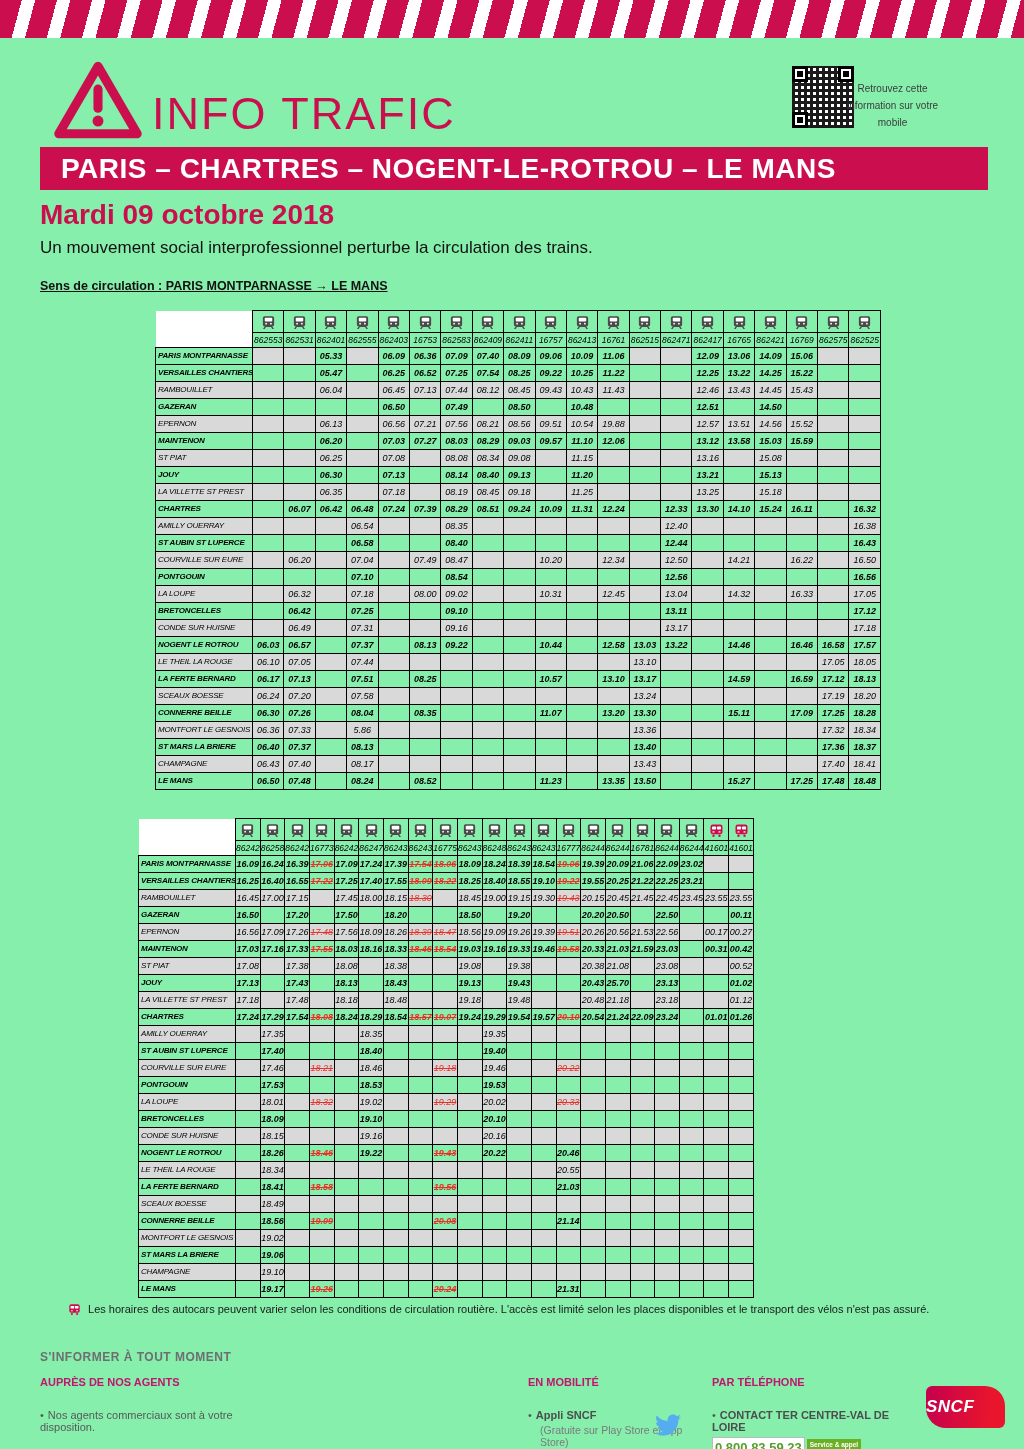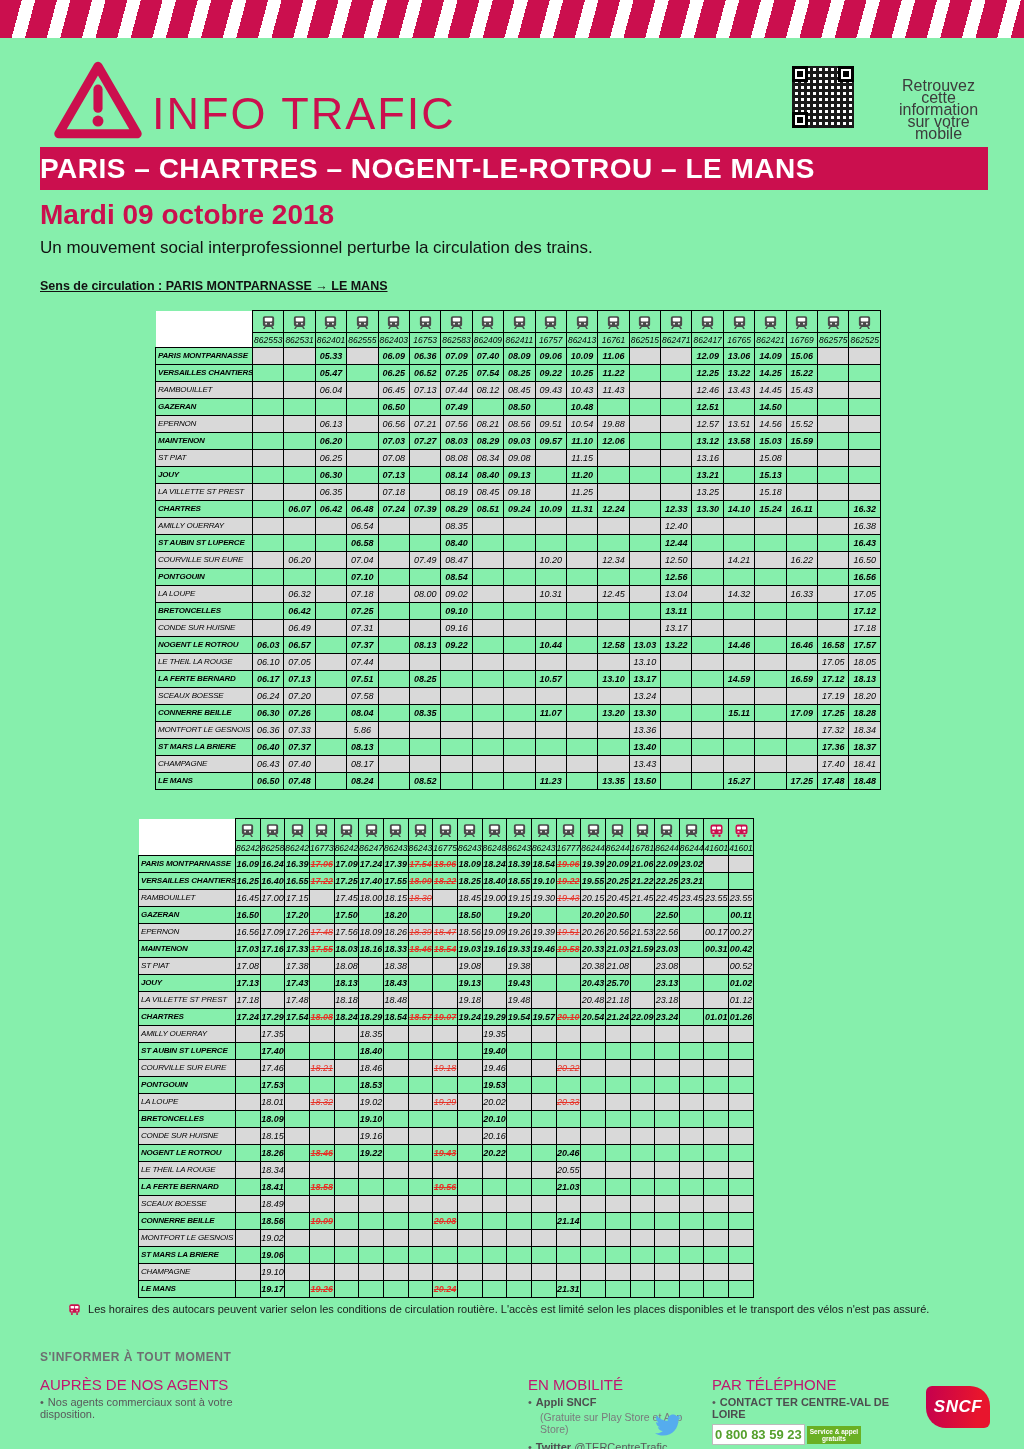--- a/index.html
+++ b/index.html
@@ -14,24 +14,24 @@
   .warn{position:absolute;left:52px;top:60px;}
   .title{position:absolute;left:152px;top:88px;font-size:45px;letter-spacing:2px;
          color:#cb0f4e;font-weight:400;}
   .qr{position:absolute;left:792px;top:66px;width:62px;height:62px;background:
       repeating-linear-gradient(0deg,#1a1a1a 0 3px,transparent 3px 6px),
       repeating-linear-gradient(90deg,#1a1a1a 0 3px,transparent 3px 6px);
       background-color:#fff;}
   .qr .f{position:absolute;width:16px;height:16px;border:3px solid #000;background:#fff;box-sizing:border-box;}
   .qr .f::after{content:"";position:absolute;left:2px;top:2px;width:6px;height:6px;background:#000;}
   .qr .f1{left:0;top:0}.qr .f2{right:0;top:0}.qr .f3{left:0;bottom:0}
-  .qr-caption{position:absolute;left:886px;top:80px;width:105px;font-size:16px;line-height:12px;
+  .qr-caption{position:absolute;left:840px;top:80px;width:105px;font-size:10px;line-height:17px;
               color:#3c3c3c;text-align:center;}
   .banner{position:absolute;left:40px;top:147px;width:948px;height:43px;background:#cb0f4e;
-          color:#fff;font-weight:bold;font-size:28px;line-height:43px;padding-left:0;
+          color:#fff;font-weight:bold;font-size:28px;line-height:43px;padding-left:21px;
           box-sizing:border-box;letter-spacing:.5px;white-space:nowrap;}
   .date{position:absolute;left:40px;top:199px;color:#cb0f4e;font-weight:bold;font-size:28px;}
   .intro{position:absolute;left:40px;top:238px;font-size:17px;color:#111;}
   .direction{position:absolute;left:40px;top:279px;font-size:12.5px;font-weight:bold;
              text-decoration:underline;color:#111;}
 
   
   .twrap{position:absolute;font-style:italic;}
   #table1{left:155px;top:310px;width:726px;}
   #table2{left:138px;top:818px;width:616px;}
@@ -52,39 +52,39 @@
   td.x{color:#e73127;text-decoration:line-through;}
 
   
   .busnote{position:absolute;left:68px;top:1303px;width:900px;font-size:11px;color:#1a1a1a;}
   .busnote svg{vertical-align:-3px;margin-right:4px;}
 
   
   .inf-head{position:absolute;left:40px;top:1350px;font-size:12px;font-weight:bold;
             color:#6d6e71;letter-spacing:.5px;}
   .fcol{position:absolute;top:1376px;font-size:11px;color:#58585a;}
-  .fcol .ft{color:#c1156f;font-weight:normal;font-size:15px;margin-bottom:3px;}
+  .fcol .ft{color:#c1156f;font-weight:bold;font-size:11px;margin-bottom:21px;}
   .fcol .li{margin-bottom:3px;}
   .fcol .dot{color:#58585a;margin-right:4px;}
   .fcol .sub{margin-left:12px;color:#7a7a7c;font-size:10.5px;}
   #fc1{left:40px;width:250px;}
   #fc2{left:312px;width:200px;}
   #fc3{left:528px;width:170px;}
   #fc4{left:712px;width:200px;}
   .bold-dark{font-weight:bold;color:#4d4d4f;}
   .twitter-bird{position:absolute;left:655px;top:1412px;}
   .phonebox{display:inline-block;border:1px solid #bbb;background:#fff;color:#55a02c;
             font-weight:bold;font-size:13px;padding:2px 2px;vertical-align:middle;}
   .phonebadge{display:inline-block;background:#6ab023;color:#fff;font-size:6.5px;font-weight:bold;
               line-height:7px;padding:2px 3px;vertical-align:middle;margin-left:2px;text-align:center;}
   .hours{margin-top:5px;}
-  .sncf{position:absolute;left:926px;top:1386px;width:64px;height:42px;
+  .sncf{position:absolute;left:926px;top:1386px;width:79px;height:42px;
         background:linear-gradient(95deg,#c5004e 0%,#e8152d 80%);
         border-radius:6px 20px 6px 20px;color:#fff;font-weight:bold;font-style:italic;
-        font-size:17px;text-align:center;line-height:42px;letter-spacing:.5px;}
+        font-size:17px;text-align:left;line-height:42px;letter-spacing:.5px;}
 </style>
 </head>
 <body>
 
 <div id="page">
 
   <div class="stripes"></div>
 
   <div class="warn">
     <svg width="92" height="82" viewBox="0 0 100 90">

